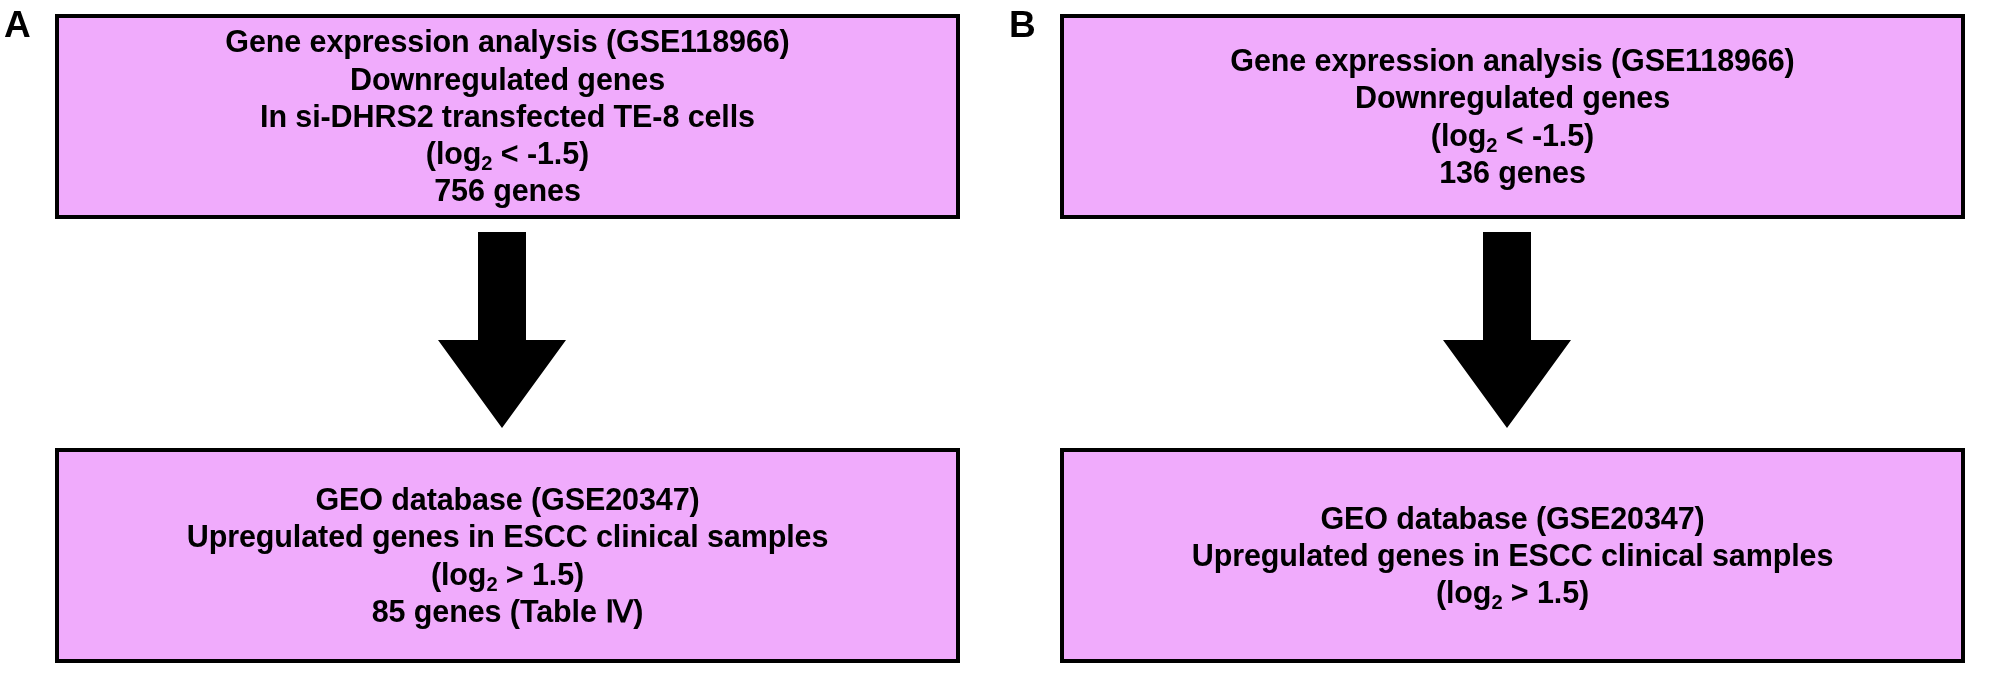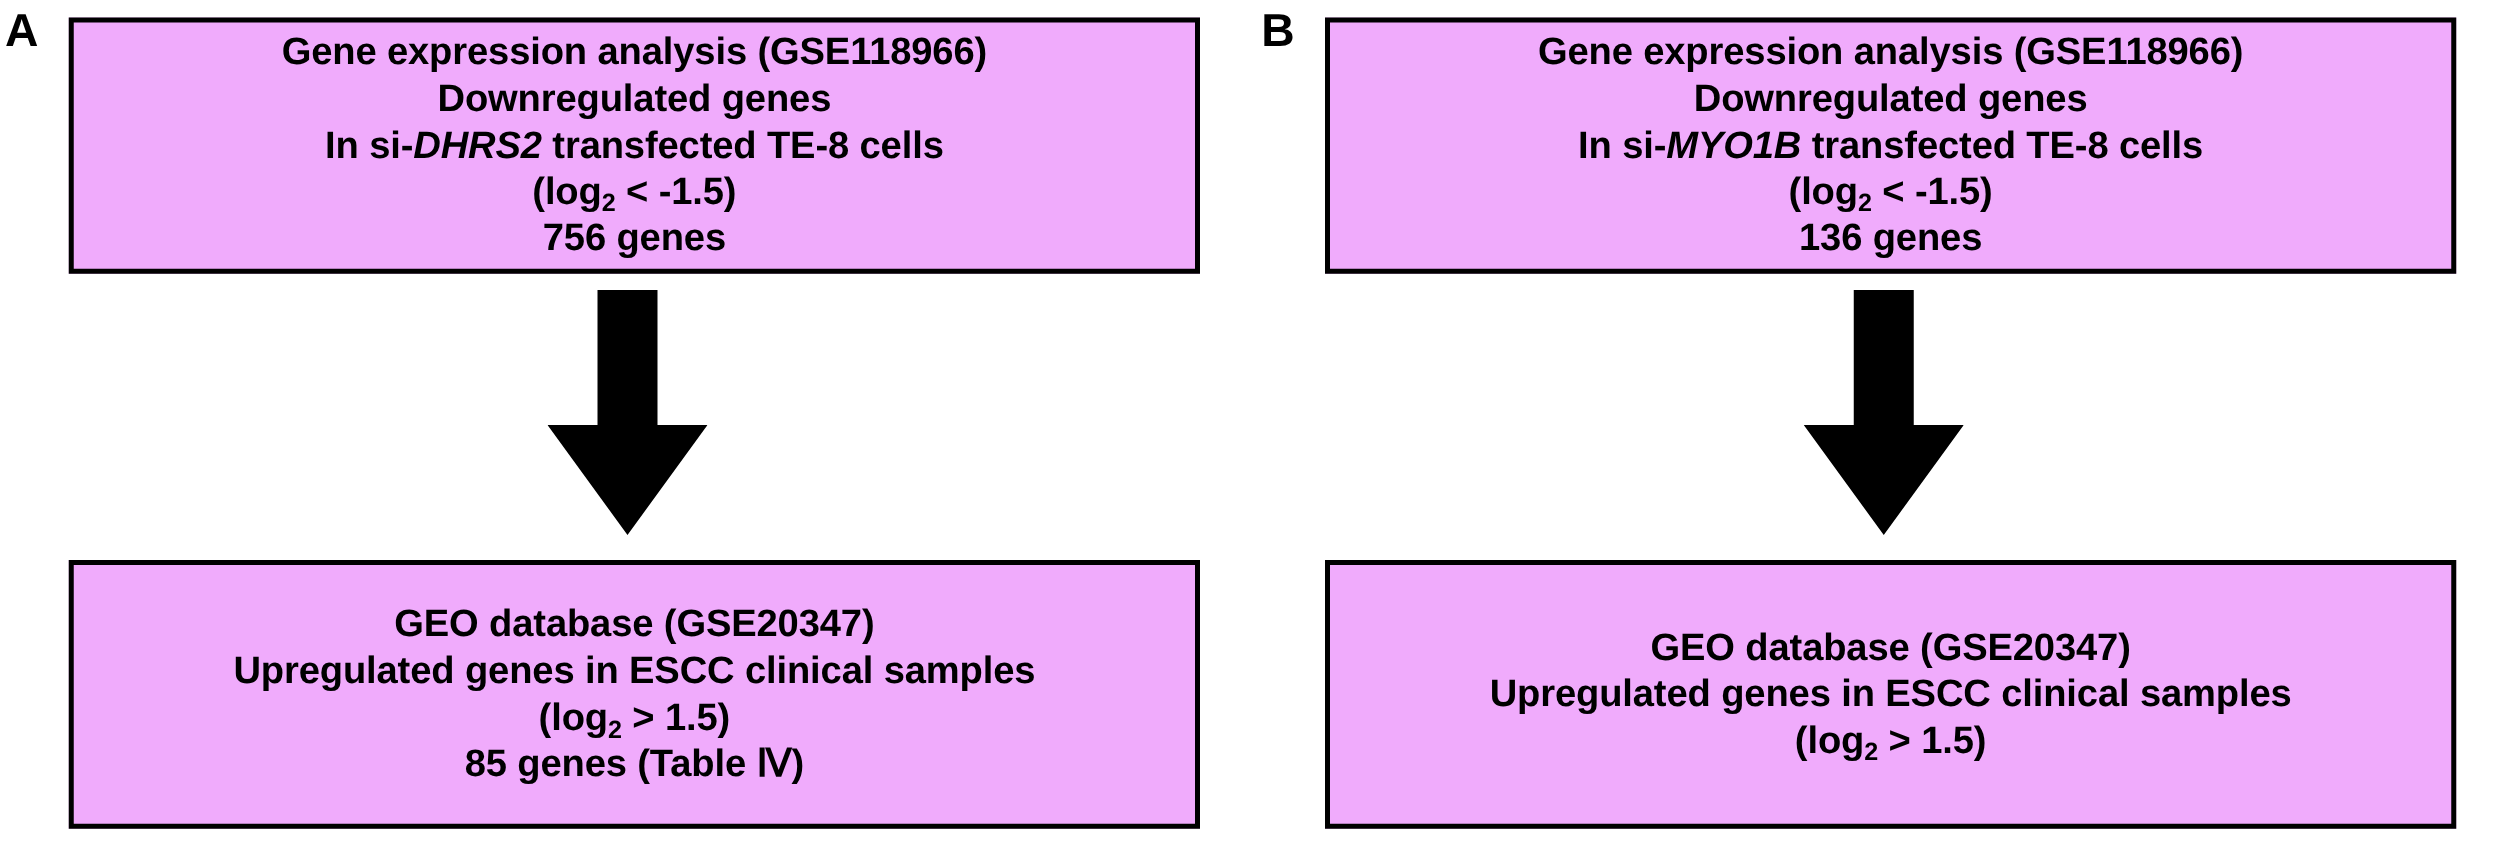--- a/index.html
+++ b/index.html
@@ -69,21 +69,20 @@
   .line {
     font-size: 30.5px;
     font-weight: bold;
     line-height: 1.22;
     white-space: nowrap;
     text-align: center;
     letter-spacing: -0.1px;
   }
 
   .line .ital {
-    font-style: italic;
   }
 
   .line sub {
     font-size: 0.66em;
     vertical-align: baseline;
     position: relative;
     top: 0.30em;
     font-weight: bold;
   }
 
@@ -131,21 +130,20 @@
       <div class="line">85 genes (Table Ⅳ)</div>
     </div>
   </div>
 
   <div class="panel panel-b">
     <div class="panel-letter">B</div>
 
     <div class="flowbox box-top">
       <div class="line">Gene expression analysis (GSE118966)</div>
       <div class="line">Downregulated genes</div>
-      <div class="line"><span>In si-</span><span class="ital">MYO1B</span><span> transfected TE-8 cells</span></div>
       <div class="line"><span>(log</span><sub>2</sub><span> &lt; -1.5)</span></div>
       <div class="line">136 genes</div>
     </div>
 
     <div class="arrow">
       <svg viewBox="0 0 128 200" xmlns="http://www.w3.org/2000/svg" aria-hidden="true">
         <polygon points="40,0 88,0 88,108 128,108 64,196 0,108 40,108" fill="#000000"></polygon>
       </svg>
     </div>
 

